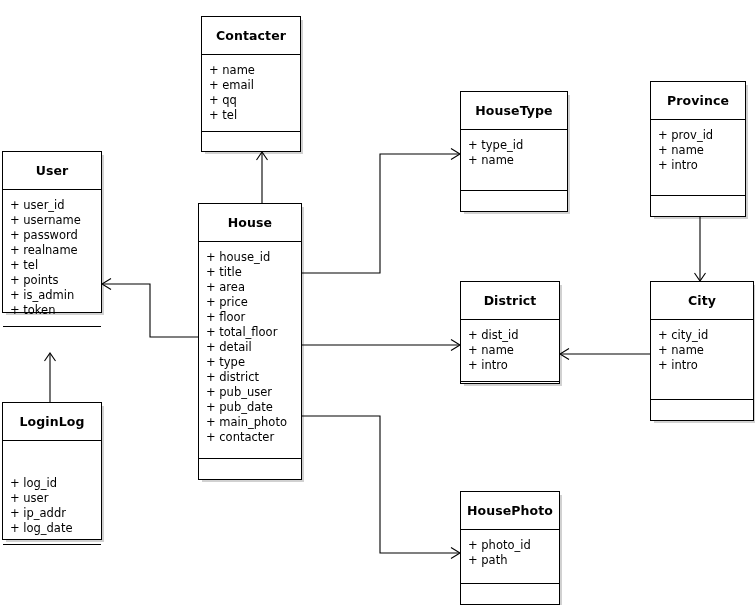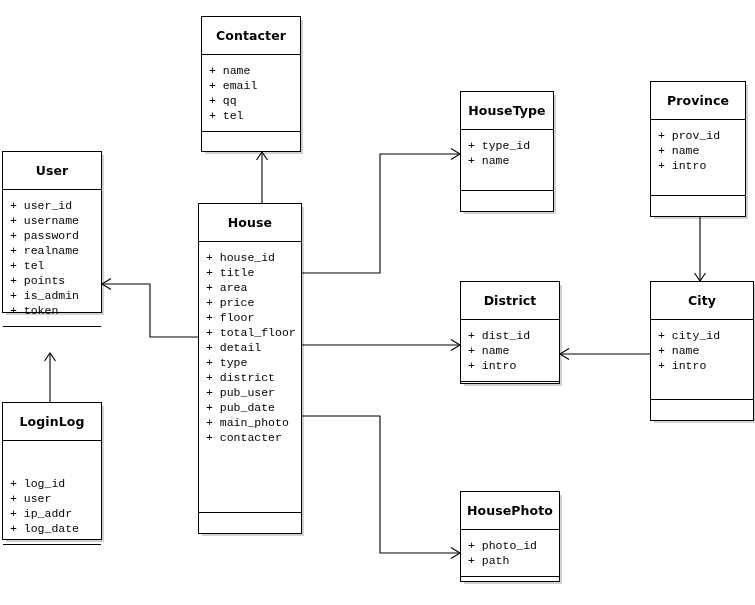--- a/index.html
+++ b/index.html
@@ -50,21 +50,20 @@
     flex: 1 1 auto;
     border-bottom: 1px solid #000000;
     padding: 8px 0 8px 0;
   }
   .uml-attr {
     font-size: 11.5px;
     color: #000000;
     line-height: 15px;
     padding: 0 4px 0 7px;
     white-space: nowrap;
-    font-family: Liberation Mono, monospace;
   }
   .uml-methods {
     height: 20px;
     flex: 0 0 auto;
   }
   .edge-line {
     stroke: #000000;
     stroke-width: 1.1;
     fill: none;
   }
@@ -143,21 +142,21 @@
       <div class="uml-attr">+ password</div>
       <div class="uml-attr">+ realname</div>
       <div class="uml-attr">+ tel</div>
       <div class="uml-attr">+ points</div>
       <div class="uml-attr">+ is_admin</div>
       <div class="uml-attr">+ token</div>
     </div>
     <div class="uml-methods"></div>
   </div>
 
-  <div class="uml-class" style="left:198px; top:191px; width:104px; height:331px;">
+  <div class="uml-class" style="left:198px; top:191px; width:104px; height:277px;">
     <div class="uml-title">House</div>
     <div class="uml-attrs">
       <div class="uml-attr">+ house_id</div>
       <div class="uml-attr">+ title</div>
       <div class="uml-attr">+ area</div>
       <div class="uml-attr">+ price</div>
       <div class="uml-attr">+ floor</div>
       <div class="uml-attr">+ total_floor</div>
       <div class="uml-attr">+ detail</div>
       <div class="uml-attr">+ type</div>
@@ -174,21 +173,21 @@
     <div class="uml-title">LoginLog</div>
     <div class="uml-attrs">
       <div class="uml-attr">+ log_id</div>
       <div class="uml-attr">+ user</div>
       <div class="uml-attr">+ ip_addr</div>
       <div class="uml-attr">+ log_date</div>
     </div>
     <div class="uml-methods"></div>
   </div>
 
-  <div class="uml-class" style="left:460px; top:79px; width:94px; height:121px;justify-content:flex-end;">
+  <div class="uml-class" style="left:460px; top:79px; width:108px; height:121px;justify-content:flex-end;">
     <div class="uml-title">HouseType</div>
     <div class="uml-attrs">
       <div class="uml-attr">+ type_id</div>
       <div class="uml-attr">+ name</div>
     </div>
     <div class="uml-methods"></div>
   </div>
 
   <div class="uml-class" style="left:650px; top:69px; width:96px; height:136px;">
     <div class="uml-title">Province</div>
@@ -213,21 +212,21 @@
   <div class="uml-class" style="left:650px; top:269px; width:104px; height:140px;">
     <div class="uml-title">City</div>
     <div class="uml-attrs">
       <div class="uml-attr">+ city_id</div>
       <div class="uml-attr">+ name</div>
       <div class="uml-attr">+ intro</div>
     </div>
     <div class="uml-methods"></div>
   </div>
 
-  <div class="uml-class" style="left:460px; top:479px; width:100px; height:91px;">
+  <div class="uml-class" style="left:460px; top:479px; width:100px; height:114px;">
     <div class="uml-title">HousePhoto</div>
     <div class="uml-attrs">
       <div class="uml-attr">+ photo_id</div>
       <div class="uml-attr">+ path</div>
     </div>
     <div class="uml-methods"></div>
   </div>
 
 </div>
 

